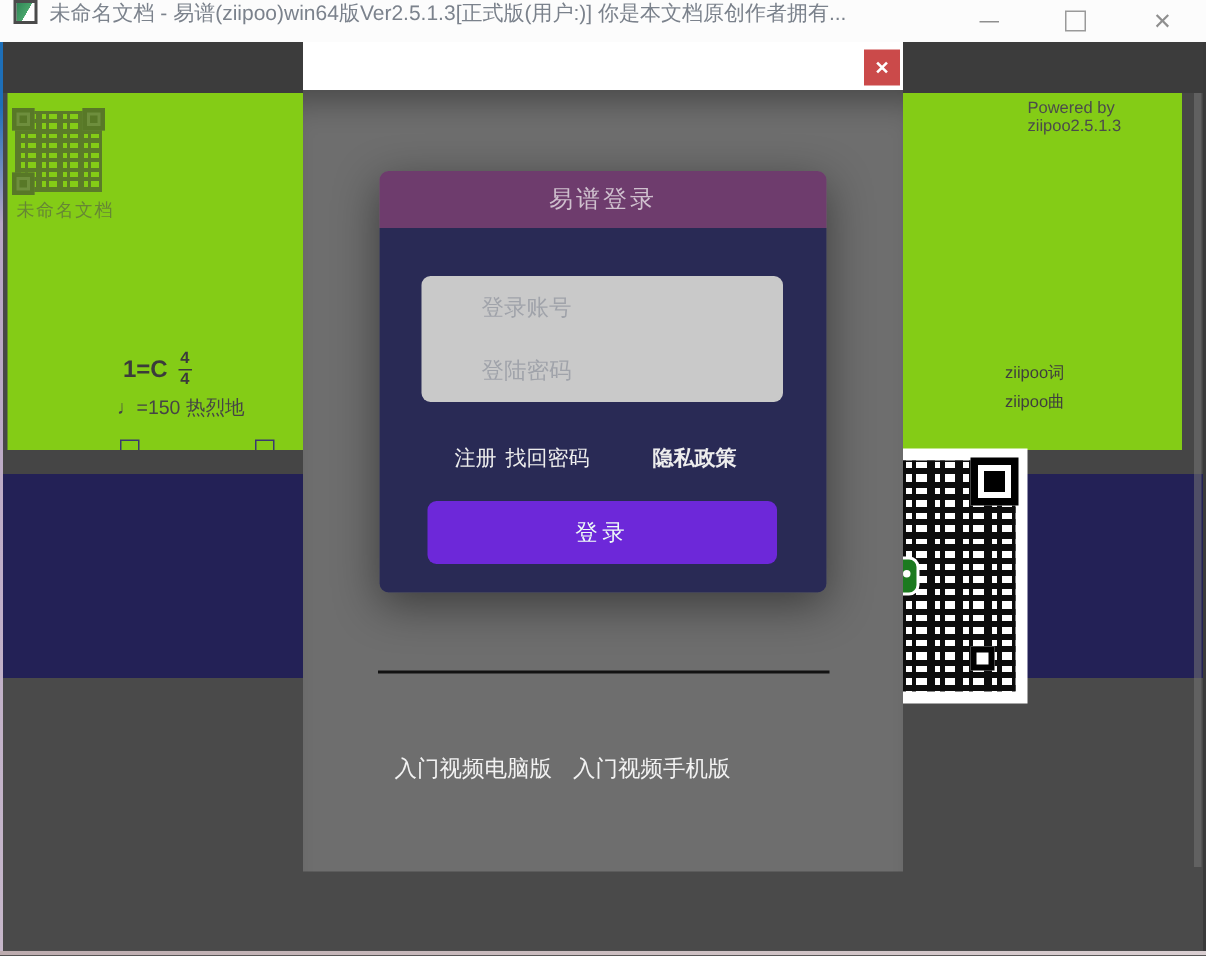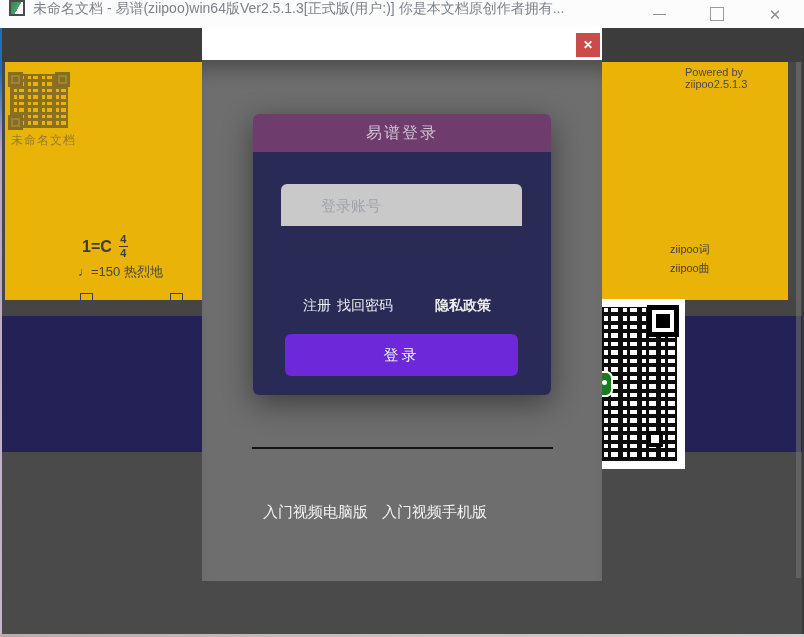--- a/index.html
+++ b/index.html
@@ -11,21 +11,21 @@
   .title-icon { width:16px; height:16px; margin-left:9px; border:2px solid #4b4b4b; background:linear-gradient(120deg,#2f8556 0%,#49a56b 55%,#ffffff 56%,#ffffff 100%); flex:0 0 auto; }
   .title-text { margin-left:8px; font-size:14px; color:#7b828c; white-space:nowrap; overflow:hidden; max-width:600px; }
   .win-controls { position:absolute; right:0; top:0; height:28px; display:flex; }
   .win-btn { width:58px; height:28px; display:flex; align-items:center; justify-content:center; color:#8f8f8f; font-size:14px; cursor:pointer; }
   .glyph-min { display:block; width:13px; height:0; border-top:1px solid #8f8f8f; }
   .glyph-max { display:block; width:14px; height:14px; border:1px solid #9a9a9a; }
   .glyph-close { font-size:15px; color:#8f8f8f; line-height:1; }
 
   
   .toolbar-strip { position:absolute; left:0; top:28px; width:804px; height:34px; background:#3c3c3c; z-index:1; }
-  .page { position:absolute; left:5px; top:62px; width:783px; height:240px; background:#eab308; z-index:1;padding-left:12px; }
+  .page { position:absolute; left:5px; top:62px; width:783px; height:240px; background:#84cc16; z-index:1;padding-left:12px; }
   .powered-by { position:absolute; left:680px; top:4px; font-size:11px; color:#4b4b4b; }
   .qr-dim { position:absolute; left:3px; top:10px; width:62px; height:58px; opacity:0.55; }
   .qr-dim .noise { position:absolute; inset:2px;
     background:
       repeating-linear-gradient(90deg,#3a3a3a 0 4px,transparent 4px 7px,#3a3a3a 7px 9px,transparent 9px 14px),
       repeating-linear-gradient(0deg,#3a3a3a 0 3px,transparent 3px 7px,#3a3a3a 7px 10px,transparent 10px 13px); }
   .finder-dim { position:absolute; width:15px; height:15px; border:3px solid #353535; background:#5d5d5d; }
   .finder-dim::after { content:""; position:absolute; left:2px; top:2px; width:5px; height:5px; background:#353535; }
   .doc-caption { position:absolute; left:6px; top:70px; font-size:12px; color:#4e4e4e; opacity:0.55; letter-spacing:1px; }
   .key-line { position:absolute; left:77px; top:172px; display:flex; align-items:center; color:#3b3b3b; font-weight:bold; font-size:16px; }
@@ -158,20 +158,21 @@
     <div class="modal-top">
       <div class="modal-close">✕</div>
     </div>
     <div class="modal-body">
 
       <div class="login-panel">
         <div class="panel-header">易谱登录</div>
         <div class="panel-body">
           <div class="login-inputs">
             <input class="inp-account" type="text" placeholder="登录账号" style="">
+            <input class="inp-password" type="text" placeholder="登陆密码" style="">
           </div>
           <div class="login-links">
             <div class="links-left">
               <span>注册</span>
               <span>找回密码</span>
             </div>
             <div class="links-right">
               <span>隐私政策</span>
             </div>
           </div>

